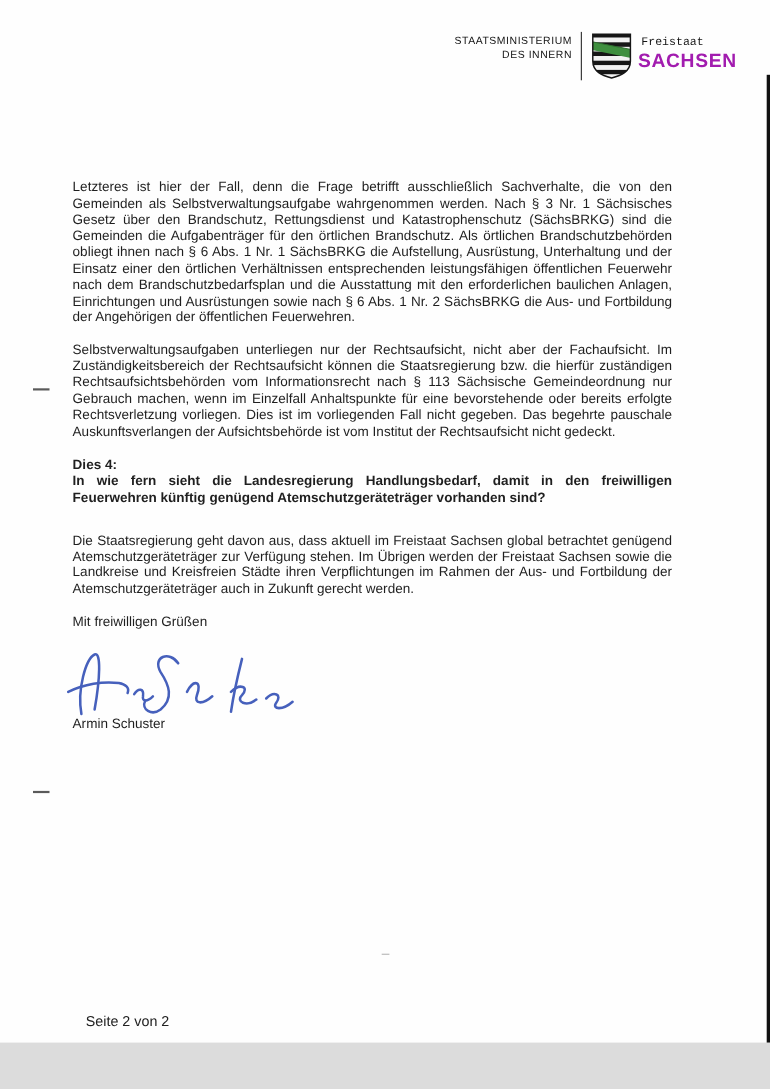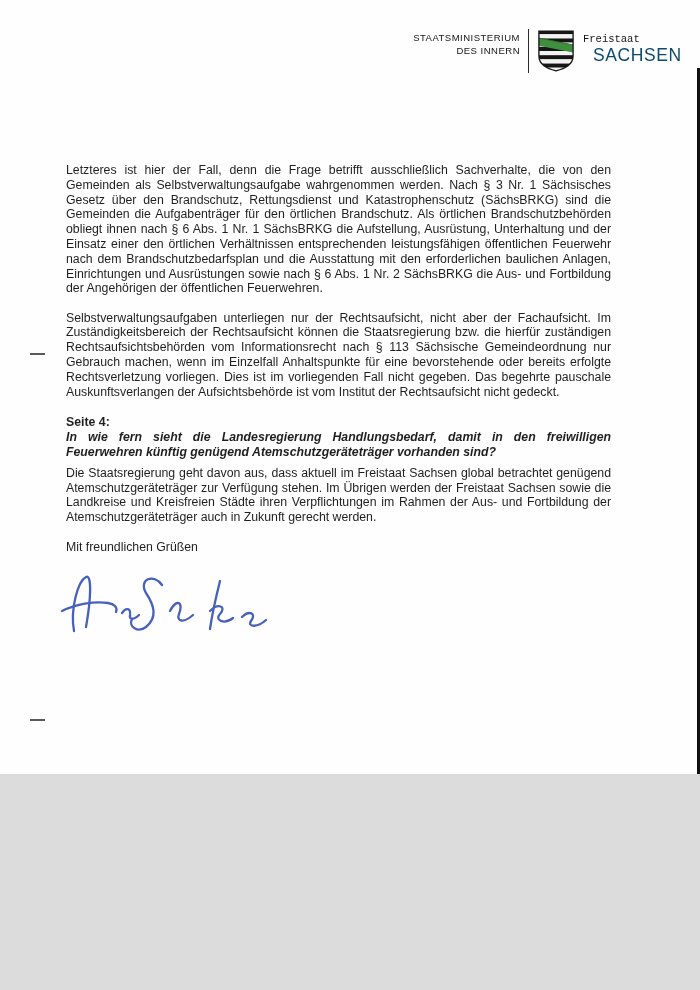--- a/index.html
+++ b/index.html
@@ -1,19 +1,19 @@
 <!DOCTYPE html>
 <html lang="de"><head>
 <meta charset="utf-8">
 <style>
   html, body { margin: 0; padding: 0; background: #dcdcdc; }
   .page {
     position: relative;
     width: 700px;
-    height: 774px;
+    height: 948px;
     margin: 0 auto;
     background: #fefefe;
     overflow: hidden;
     font-family: "Liberation Sans", sans-serif;
     color: #1f1f1f;
   }
 
   
   .ministry {
     position: absolute;
@@ -44,44 +44,44 @@
   .wordmark-freistaat {
     position: absolute;
     left: 583px;
     top: 33px;
     font-size: 10.5px;
     color: #141414;
     font-family: Liberation Mono, monospace;
   }
   .wordmark-sachsen {
     position: absolute;
-    left: 593px;
+    left: 580px;
     top: 45px;
     font-size: 17.5px;
-    font-weight: 400;
+    font-weight: 700;
     letter-spacing: 0.6px;
-    color: #0c4a6e;
+    color: #a21caf;
   }
 
   
   .content {
     position: absolute;
     left: 66px;
     top: 163px;
     width: 545px;
     font-size: 12.3px;
     line-height: 14.8px;
     text-align: justify;
     hyphens: auto;
     -webkit-hyphens: auto;
   }
   .content p { margin: 0 0 14.5px 0; }
   .frage-block { margin: 16px 0 0 0; font-weight: bold; }
   .frage-block .frage-label { margin-bottom: 0; }
-  .frage-block .frage-text { margin-bottom: 6px; font-style: italic; }
+  .frage-block .frage-text { margin-bottom: 24px; }
   .answer { margin-top: 6px; }
   .closing { margin-top: 24px; margin-bottom: 0; }
 
   .signature-space {
     position: relative;
     height: 64px;
   }
   .signature-svg {
     position: absolute;
     left: -12px;
@@ -170,43 +170,44 @@
   </svg>
 
   <div class="wordmark-freistaat">Freistaat</div>
   <div class="wordmark-sachsen">SACHSEN</div>
 
   <div class="content">
     <p>Letzteres ist hier der Fall, denn die Frage betrifft ausschließlich Sachverhalte, die von den Gemeinden als Selbstverwaltungsaufgabe wahrgenommen werden. Nach § 3 Nr. 1 Sächsisches Gesetz über den Brandschutz, Rettungsdienst und Katastrophenschutz (SächsBRKG) sind die Gemeinden die Aufgabenträger für den örtlichen Brandschutz. Als örtlichen Brandschutzbehörden obliegt ihnen nach § 6 Abs. 1 Nr. 1 SächsBRKG die Aufstellung, Ausrüstung, Unterhaltung und der Einsatz einer den örtlichen Verhältnissen entsprechenden leistungsfähigen öffentlichen Feuerwehr nach dem Brandschutzbedarfsplan und die Ausstattung mit den erforderlichen baulichen Anlagen, Einrichtungen und Ausrüstungen sowie nach § 6 Abs. 1 Nr. 2 SächsBRKG die Aus- und Fortbildung der Angehörigen der öffentlichen Feuerwehren.</p>
     <p>Selbstverwaltungsaufgaben unterliegen nur der Rechtsaufsicht, nicht aber der Fachaufsicht. Im Zuständigkeitsbereich der Rechtsaufsicht können die Staatsregierung bzw. die hierfür zuständigen Rechtsaufsichtsbehörden vom Informationsrecht nach § 113 Sächsische Gemeindeordnung nur Gebrauch machen, wenn im Einzelfall Anhaltspunkte für eine bevorstehende oder bereits erfolgte Rechtsverletzung vorliegen. Dies ist im vorliegenden Fall nicht gegeben. Das begehrte pauschale Auskunftsverlangen der Aufsichtsbehörde ist vom Institut der Rechtsaufsicht nicht gedeckt.</p>
 
     <div class="frage-block">
-      <p class="frage-label">Seite 4:</p>
+      <p class="frage-label">Dies 4:</p>
       <p class="frage-text">In wie fern sieht die Landesregierung Handlungsbedarf, damit in den freiwilligen Feuerwehren künftig genügend Atemschutzgeräteträger vorhanden sind?</p>
     </div>
 
     <p class="answer">Die Staatsregierung geht davon aus, dass aktuell im Freistaat Sachsen global betrachtet genügend Atemschutzgeräteträger zur Verfügung stehen. Im Übrigen werden der Freistaat Sachsen sowie die Landkreise und Kreisfreien Städte ihren Verpflichtungen im Rahmen der Aus- und Fortbildung der Atemschutzgeräteträger auch in Zukunft gerecht werden.</p>
 
-    <p class="closing">Mit freundlichen Grüßen</p>
+    <p class="closing">Mit freiwilligen Grüßen</p>
 
     <div class="signature-space">
       <svg class="signature-svg" viewBox="0 0 230 86" xmlns="http://www.w3.org/2000/svg" aria-hidden="true">
         <g fill="none" stroke="#3350b5" stroke-width="2.3" stroke-linecap="round" opacity="0.9">
           <path d="M20,66 C16,44 24,16 32,12 C38,9 37,34 32,62"></path>
           <path d="M8,46 C22,39 40,36 54,38 C60,39 64,42 62,47"></path>
           <path d="M68,48 C72,42 77,43 76,50 C75,55 80,55 85,50"></path>
           <path d="M108,20 C100,8 84,14 92,28 C100,40 104,52 92,62 C84,68 74,62 78,54"></path>
           <path d="M116,46 C122,34 130,36 125,49 C122,57 130,58 139,50"></path>
           <path d="M166,16 C162,32 158,50 156,64"></path>
           <path d="M156,46 C164,38 173,41 166,49 C160,55 170,60 179,53"></path>
           <path d="M188,52 C195,45 203,48 197,56 C193,62 203,63 212,55"></path>
         </g>
       </svg>
     </div>
 
+    <p class="signer-name">Armin Schuster</p>
   </div>
 
   <div class="fold-mark top"></div>
   <div class="fold-mark bottom"></div>
   <div class="center-mark"></div>
 
   <div class="footer-page">Seite 2 von 2</div>
 
   <div class="scan-edge-right"></div>
   <div class="scan-edge-bottom"></div>

